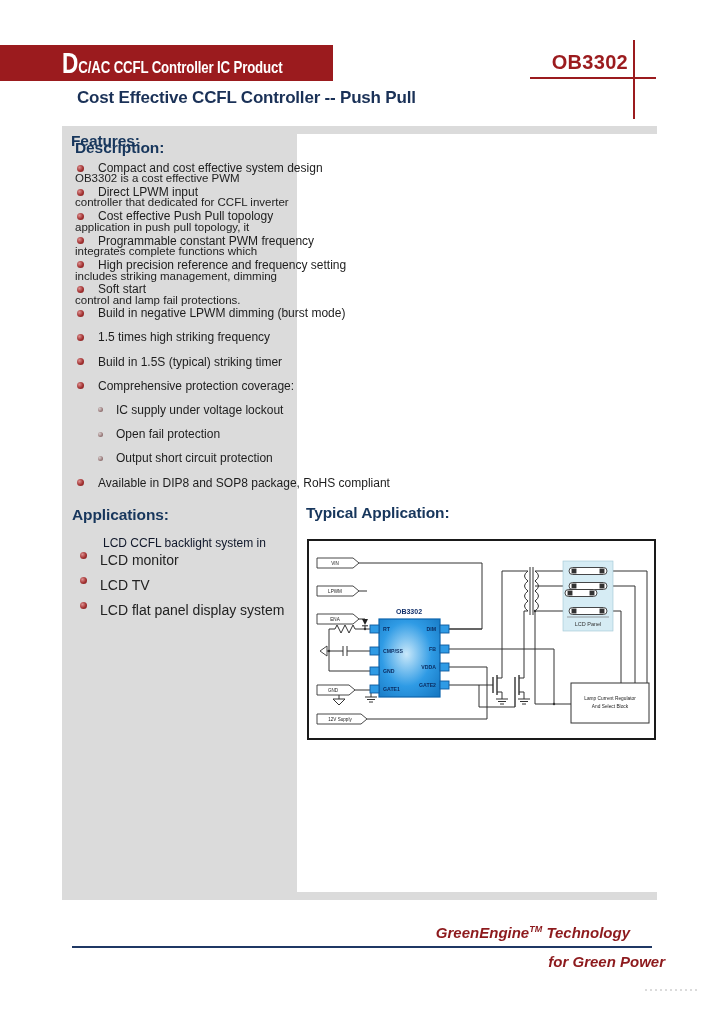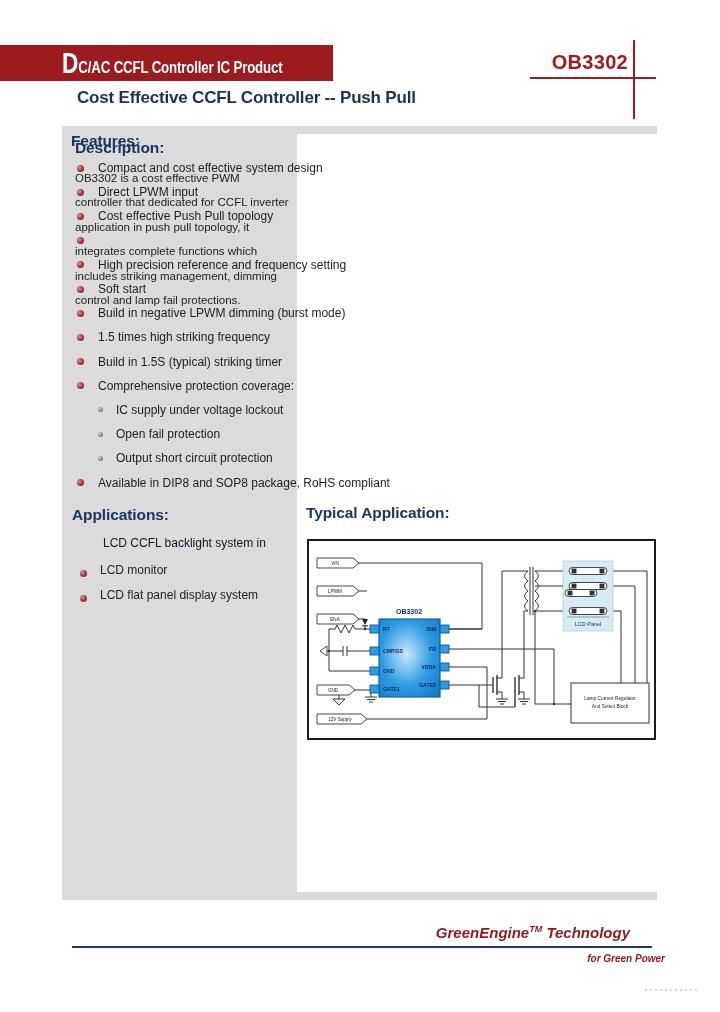--- a/index.html
+++ b/index.html
@@ -26,22 +26,22 @@
 
   .sechead{font-size:15.5px;font-weight:bold;color:#17365c;letter-spacing:-.1px;}
 
   
   .desc-h{position:absolute;left:13px;top:13px;}
   .desc-p{position:absolute;left:13px;top:40px;width:214px;font-size:11.5px;
           line-height:24.4px;color:#222;}
   .apps-h{position:absolute;left:10px;top:380px;}
   .apps-intro{position:absolute;left:12px;top:410px;font-size:12px;color:#0f172a;margin-left:29px;}
   .apps-list{position:absolute;left:12px;top:426px;width:220px;list-style:none;margin:0;padding:0;}
-  .apps-list li{position:relative;height:25px;display:flex;align-items:flex-end;
-                padding-left:26px;font-size:12px;color:#222;}
+  .apps-list li{position:relative;height:25px;display:flex;align-items:flex-start;
+                padding-left:26px;font-size:14px;color:#222;}
 
   
   .b{position:absolute;left:6px;width:7px;height:7px;border-radius:50%;
      background:radial-gradient(circle at 35% 35%,#dc9090 0%,#a33232 55%,#741414 100%);}
   .bs{position:absolute;left:27px;width:5px;height:5px;border-radius:50%;
       background:radial-gradient(circle at 35% 35%,#d8cfcf 0%,#9a7a7a 60%,#6f5555 100%);}
 
   
   .feat-h{position:absolute;left:9px;top:6px;}
   .feat-list{position:absolute;left:9px;top:30px;right:2px;list-style:none;margin:0;padding:0;}
@@ -51,21 +51,21 @@
   .feat-list li.sub{padding-left:45px;}
   .typ-h{position:absolute;left:9px;top:372px;}
   .schematic{position:absolute;left:10px;top:405px;width:345px;height:197px;
              border:2px solid #1a1a1a;background:#fff;}
 
   
   .footline{position:absolute;left:72px;top:946px;width:580px;height:2px;background:#1f3864;}
   .brand{position:absolute;right:90px;top:924px;font-size:15px;font-weight:bold;
          font-style:italic;color:#8d1a1d;}
   .brand sup{font-size:9px;}
-  .tagline{position:absolute;right:55px;top:953px;font-size:10px;font-weight:bold;
+  .tagline{position:absolute;right:55px;top:953px;font-size:15px;font-weight:bold;
            font-style:italic;color:#8d1a1d;}
   .watermark{position:absolute;left:645px;top:989px;width:55px;height:2px;opacity:.55;
              background:repeating-linear-gradient(90deg,#bdbdbd 0 2px,transparent 2px 5px);}
 
   
   svg text{font-family:"Liberation Sans","DejaVu Sans",sans-serif;}
   .pin{font-size:5.2px;font-weight:bold;fill:#0a2a5e;}
   .flagtxt{font-size:4.6px;fill:#222;}
   .tiny{font-size:4.8px;fill:#222;}
 </style>
@@ -91,40 +91,45 @@
 
   <div class="sechead apps-h">Applications:</div>
   <div class="apps-intro">LCD CCFL backlight system in</div>
   <ul class="apps-list">
     <li>
         <span class="b"></span>
         <span>LCD monitor</span>
       </li>
     <li>
         <span class="b"></span>
+        <span>LCD TV</span>
+      </li>
+    <li>
+        <span class="b"></span>
         <span>LCD flat panel display system</span>
       </li>
   </ul>
 
   <div class="sechead feat-h">Features:</div>
   <ul class="feat-list">
     <li>
         <span class="b"></span>
         <span>Compact and cost effective system design</span>
       </li>
     <li>
         <span class="b"></span>
         <span>Direct LPWM input</span>
       </li>
     <li>
         <span class="b"></span>
         <span>Cost effective Push Pull topology</span>
       </li>
     <li>
         <span class="b"></span>
+        <span>Programmable constant PWM frequency</span>
       </li>
     <li>
         <span class="b"></span>
         <span>High precision reference and frequency setting</span>
       </li>
     <li>
         <span class="b"></span>
         <span>Soft start</span>
       </li>
     <li>

